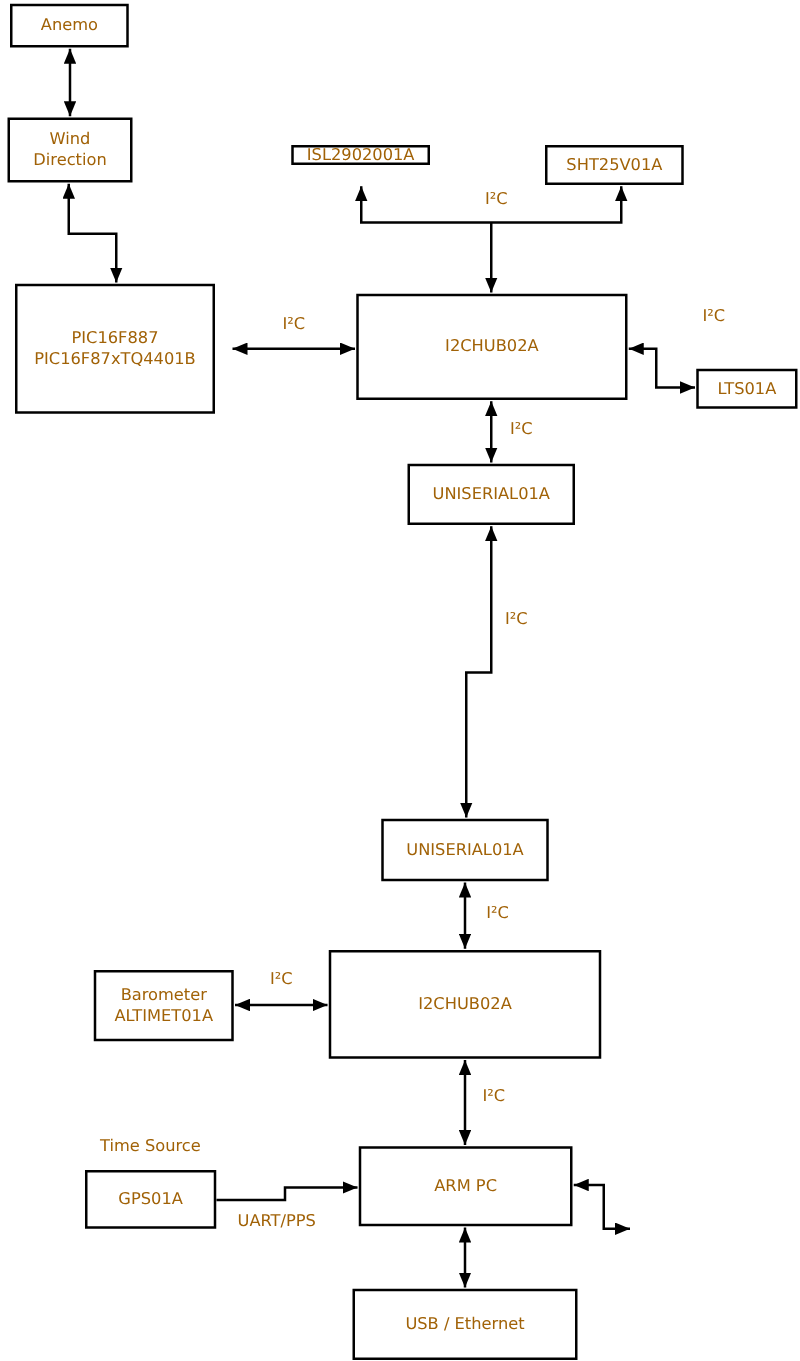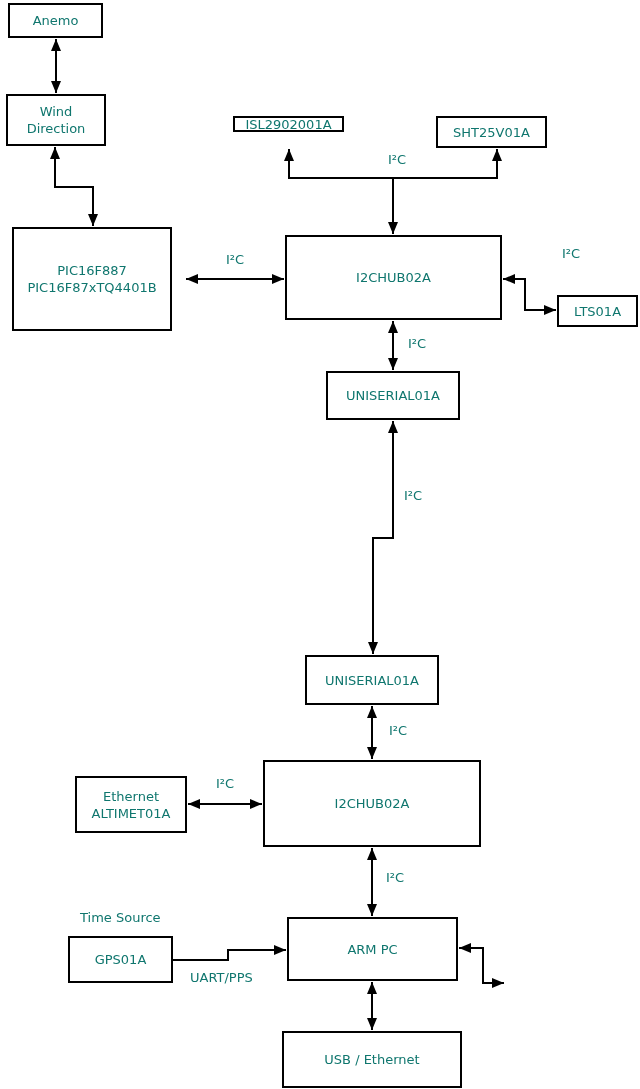--- a/index.html
+++ b/index.html
@@ -6,21 +6,21 @@
     margin: 0;
     padding: 0;
     background: #ffffff;
   }
   #diagram {
     position: relative;
     width: 640px;
     height: 1089px;
     background: #ffffff;
     font-family: "DejaVu Sans", sans-serif;
-    color: #0f766e;
+    color: #a16207;
     overflow: hidden;
   }
   #connector-layer {
     position: absolute;
     left: 0;
     top: 0;
     width: 640px;
     height: 1089px;
   }
   #connector-layer path {
@@ -108,21 +108,21 @@
 
   <div class="box" style="left:326px; top:371px; width:134px; height:49px;">
     <div>UNISERIAL01A</div>
   </div>
 
   <div class="box" style="left:305px; top:655px; width:134px; height:50px;">
     <div>UNISERIAL01A</div>
   </div>
 
   <div class="box" style="left:75px; top:776px; width:112px; height:57px;">
-    <div>Ethernet</div>
+    <div>Barometer</div>
     <div>ALTIMET01A</div>
   </div>
 
   <div class="box" style="left:263px; top:760px; width:218px; height:87px;">
     <div>I2CHUB02A</div>
   </div>
 
   <div class="box" style="left:287px; top:917px; width:171px; height:64px;">
     <div>ARM PC</div>
   </div>

